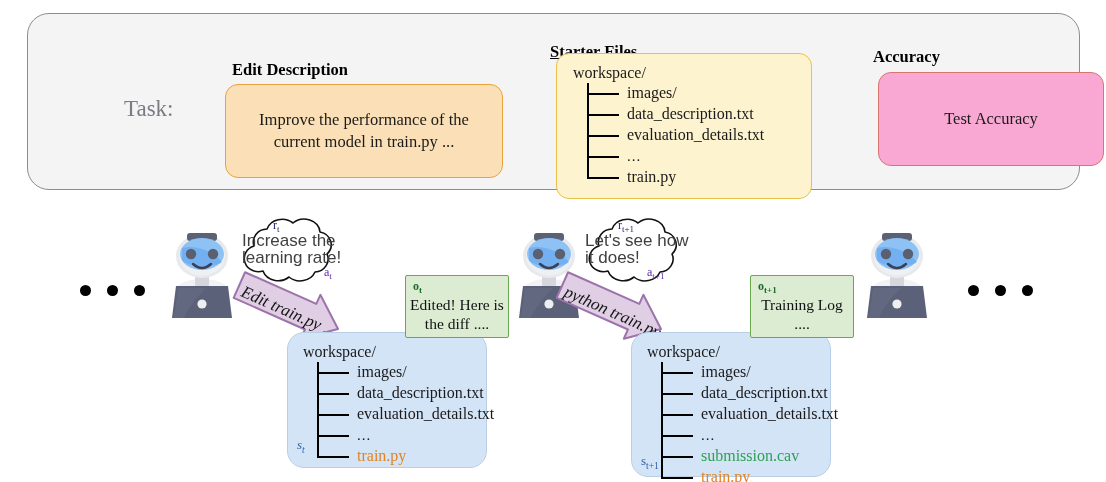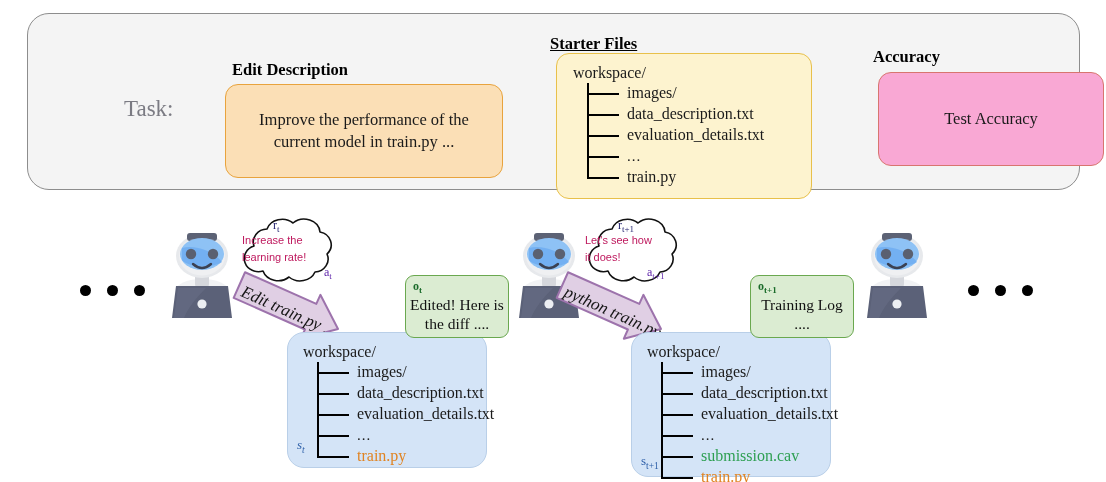--- a/index.html
+++ b/index.html
@@ -17,21 +17,21 @@
     font-family:"Liberation Serif",serif;}
 
   .round-box{position:absolute;box-sizing:border-box;border-radius:13px;
     display:flex;align-items:center;justify-content:center;text-align:center;}
 
   #task-desc-heading{left:204px;top:46px;}
   #task-desc-box{left:197px;top:70px;width:278px;height:94px;
     background:#fbdfb6;border:1.5px solid #e8a33d;font-size:16.5px;line-height:1.35;
     padding:0 12px;}
 
-  #starter-heading{left:522px;top:20px;text-decoration:underline;}
+  #starter-heading{left:522px;top:28px;text-decoration:underline;}
   #starter-box{left:528px;top:39px;width:256px;height:146px;
     background:#fdf3cf;border:1.5px solid #e8c04a;border-radius:13px;
     position:absolute;box-sizing:border-box;}
 
   #eval-heading{left:845px;top:33px;}
   #eval-box{left:850px;top:58px;width:226px;height:94px;
     background:#f9a8d4;border:1.5px solid #d8756f;font-size:16.5px;}
 
   
   .tree{position:absolute;font-family:"Liberation Serif",serif;font-size:16px;
@@ -49,37 +49,37 @@
   
   .robot{position:absolute;width:72px;height:92px;}
 
   
   .ellipsis{position:absolute;display:flex;gap:16px;align-items:center;}
   .ellipsis i{display:block;width:11px;height:11px;border-radius:50%;background:#000;}
 
   
   .cloud{position:absolute;}
   .cloud .ctext{position:absolute;font-family:"Liberation Sans",sans-serif;
-    font-size:11px;line-height:17px;color:#be185d;white-space:nowrap;}
+    font-size:17px;line-height:17px;color:#404040;white-space:nowrap;}
   .cloud .rlab{position:absolute;font-family:"Liberation Serif",serif;font-size:12px;
     color:#1d1d6b;white-space:nowrap;}
   .cloud .rlab sub{font-size:9px;}
 
   
   .action{position:absolute;}
   .action .atext{position:absolute;font-family:"Liberation Serif",serif;
     font-style:italic;font-size:17px;color:#161616;white-space:nowrap;
     transform-origin:left top;}
   .action .alab{position:absolute;font-family:"Liberation Serif",serif;font-size:12px;
     color:#5b1fa8;white-space:nowrap;}
   .action .alab sub{font-size:9px;}
 
   
   .obs{position:absolute;box-sizing:border-box;background:#dbecd2;
-    border:1.5px solid #6aa84f;border-radius:9px;}
+    border:1.5px solid #6aa84f;border-radius:2px;}
   .obs .olab{position:absolute;left:7px;top:3px;font-family:"Liberation Serif",serif;
     font-size:12px;color:#1a6b2a;font-weight:bold;}
   .obs .olab sub{font-size:9px;}
   .obs .otext{position:absolute;left:0;right:0;top:19px;text-align:center;
     font-family:"Liberation Serif",serif;font-size:15.5px;line-height:19px;color:#111;}
 
   
   .state{position:absolute;box-sizing:border-box;background:#d4e4f7;
     border:1.2px solid #b9cfe8;border-radius:17px;}
   .state .slab{position:absolute;font-family:"Liberation Serif",serif;font-size:13px;

